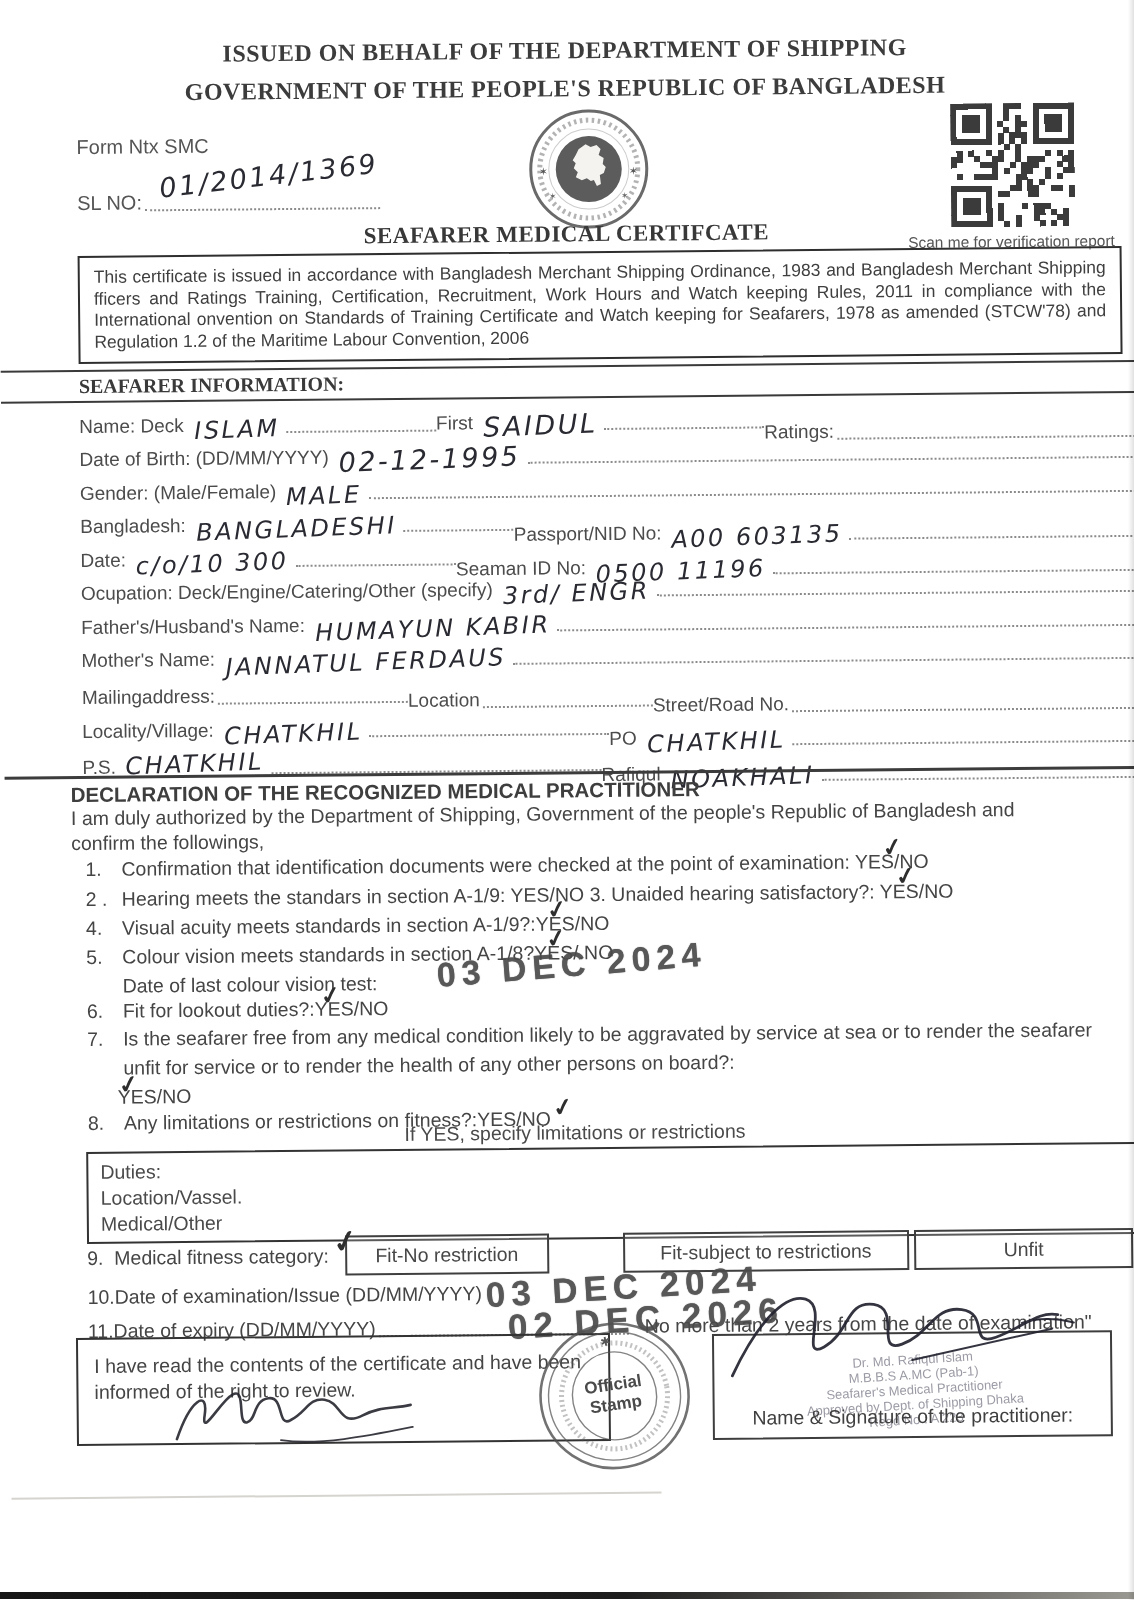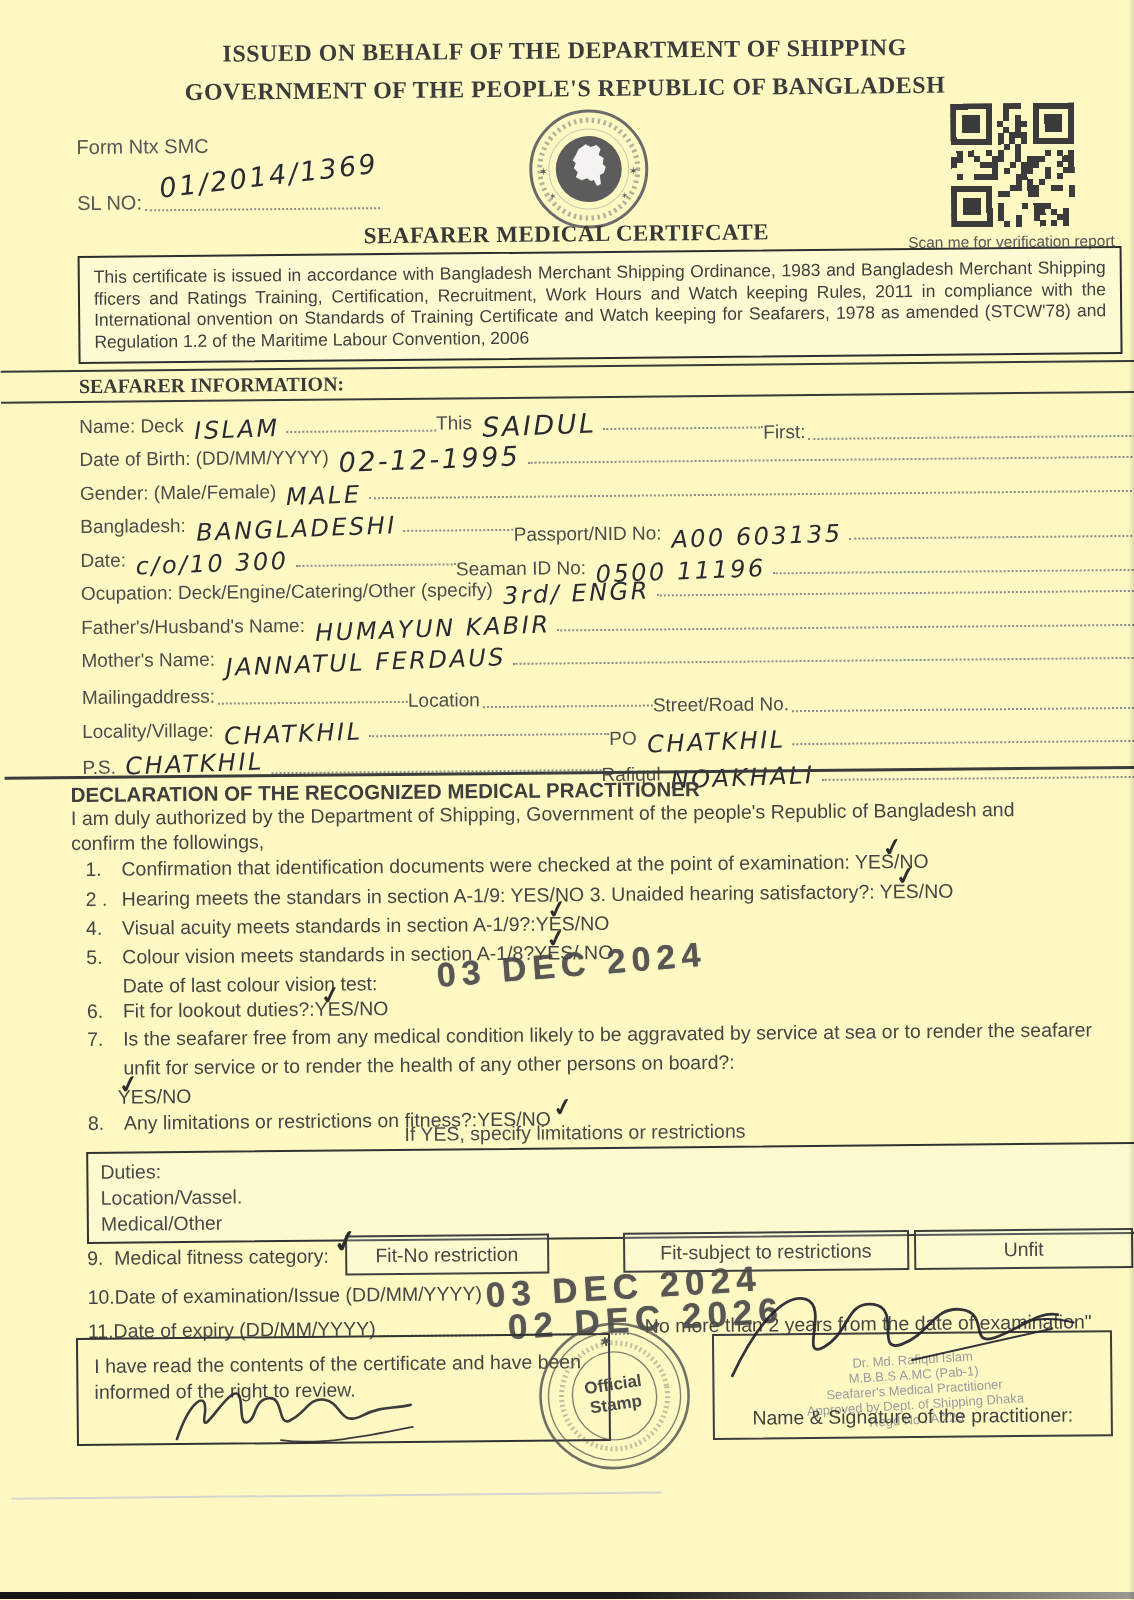--- a/index.html
+++ b/index.html
@@ -1,16 +1,16 @@
 <!DOCTYPE html>
 <html><head>
 <meta charset="utf-8">
 <style>
   html,body{margin:0;padding:0;background:#e8e7e4;}
-  .page{position:relative;width:1134px;height:1600px;background:#fef9c3;overflow:hidden;
+  .page{position:relative;width:1134px;height:1600px;background:#ffffff;overflow:hidden;
         font-family:"Liberation Sans",sans-serif;color:#474747;}
   .page::after{content:"";position:absolute;right:0;top:0;bottom:0;width:6px;
         background:linear-gradient(90deg,rgba(0,0,0,0),rgba(0,0,0,.12));pointer-events:none;}
   .tilt{position:absolute;inset:0;transform:rotate(-0.55deg);transform-origin:80px 300px;}
   .serif{font-family:"Liberation Serif",serif;}
   .abs{position:absolute;}
   .ctr{left:0;right:0;text-align:center;}
   
   .hdr{font-weight:bold;font-size:24px;letter-spacing:.5px;color:#3c3c3c;}
   .title{font-weight:bold;font-size:23px;color:#383838;letter-spacing:.5px;}
@@ -311,25 +311,25 @@
   <div class="abs introbox" style="left:78px;top:256px;width:1012px;">This certificate is issued in accordance with Bangladesh Merchant Shipping Ordinance, 1983 and Bangladesh Merchant Shipping fficers and Ratings Training, Certification, Recruitment, Work Hours and Watch keeping Rules, 2011 in compliance with the International onvention on Standards of Training Certificate and Watch keeping for Seafarers, 1978 as amended (STCW'78) and Regulation 1.2 of the Maritime Labour Convention, 2006</div>
 
   <div class="abs serif infohead" style="left:0;right:0;top:370px;">SEAFARER INFORMATION:</div>
 
   <div class="abs rows" style="left:78px;top:404px;right:0;">
 
     <div class="row">
       <span class="lbl">Name: Deck</span>
       <span class="hand">ISLAM</span>
       <span class="dots" style="width:150px;"></span>
-      <span class="lbl">This</span>
+      <span class="lbl">First</span>
       <span class="hand big">SAIDUL</span>
       <span class="dots" style="width:160px;"></span>
       <span class="stag" style="flex:1;">
-        <span class="lbl">First:</span>
+        <span class="lbl">Ratings:</span>
         <span class="dots grow"></span>
       </span>
     </div>
 
     <div class="row">
       <span class="lbl">Date of Birth: (DD/MM/YYYY)</span>
       <span class="hand big">02-12-1995</span>
       <span class="dots grow"></span>
     </div>
 

